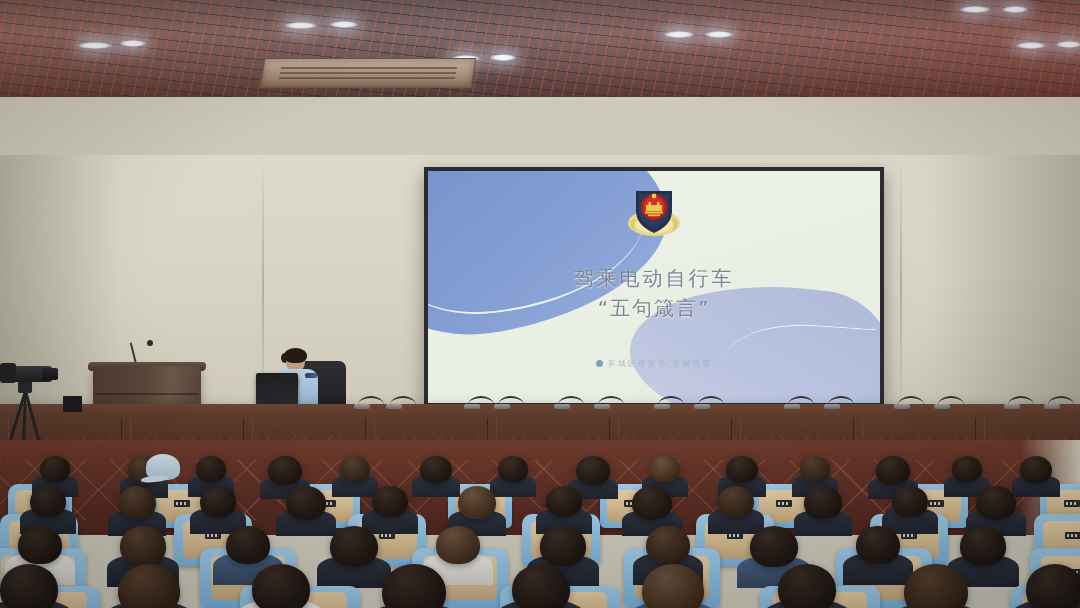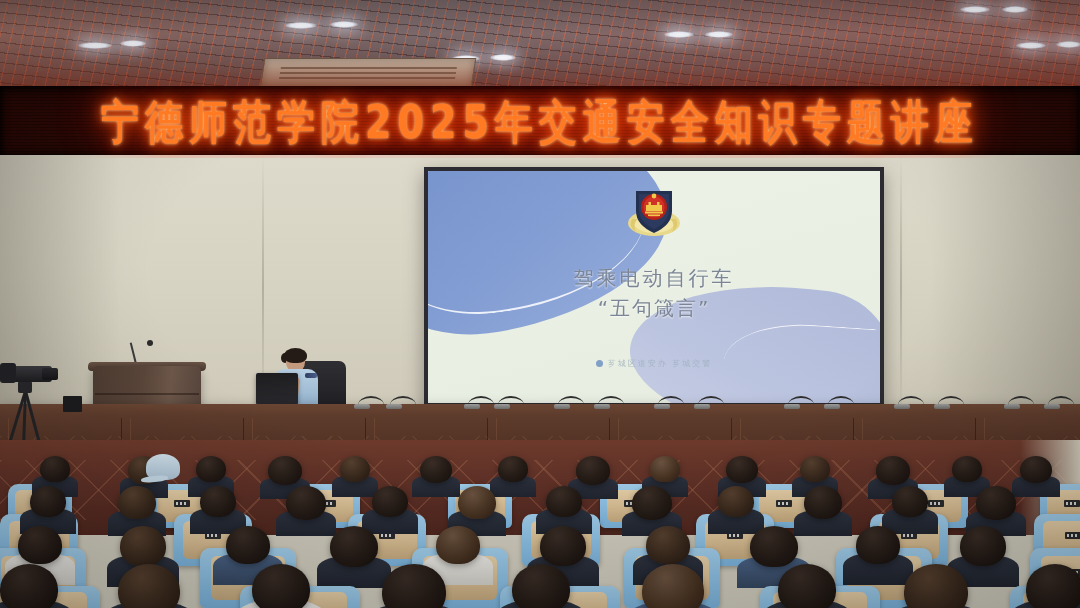--- a/index.html
+++ b/index.html
@@ -352,23 +352,20 @@
       <div class="light" style="left: 705px; top: 31px; width: 28px;"></div>
       <div class="light" style="left: 960px; top: 6px; width: 30px;"></div>
       <div class="light" style="left: 1002px; top: 6px; width: 26px;"></div>
       <div class="light" style="left: 1016px; top: 42px; width: 30px;"></div>
       <div class="light" style="left: 1056px; top: 41px; width: 26px;"></div>
     </div>
   <div id="ceiling-vents">
       <div class="ac-vent" style="left: 262px; top: 58px; width: 210px;"></div>
     </div>
 
-  <div class="led-banner">
-    <div class="led-text">宁德师范学院2025年交通安全知识专题讲座</div>
-  </div>
 
   <div class="stage-wall"></div>
   <div class="wall-shadow-l"></div>
   <div class="wall-shadow-r"></div>
   <div class="wall-seam" style="left:262px;"></div>
   <div class="wall-seam" style="left:900px;"></div>
 
   <div class="screen-frame">
     <div class="slide">
       <div class="blob-top"></div>

